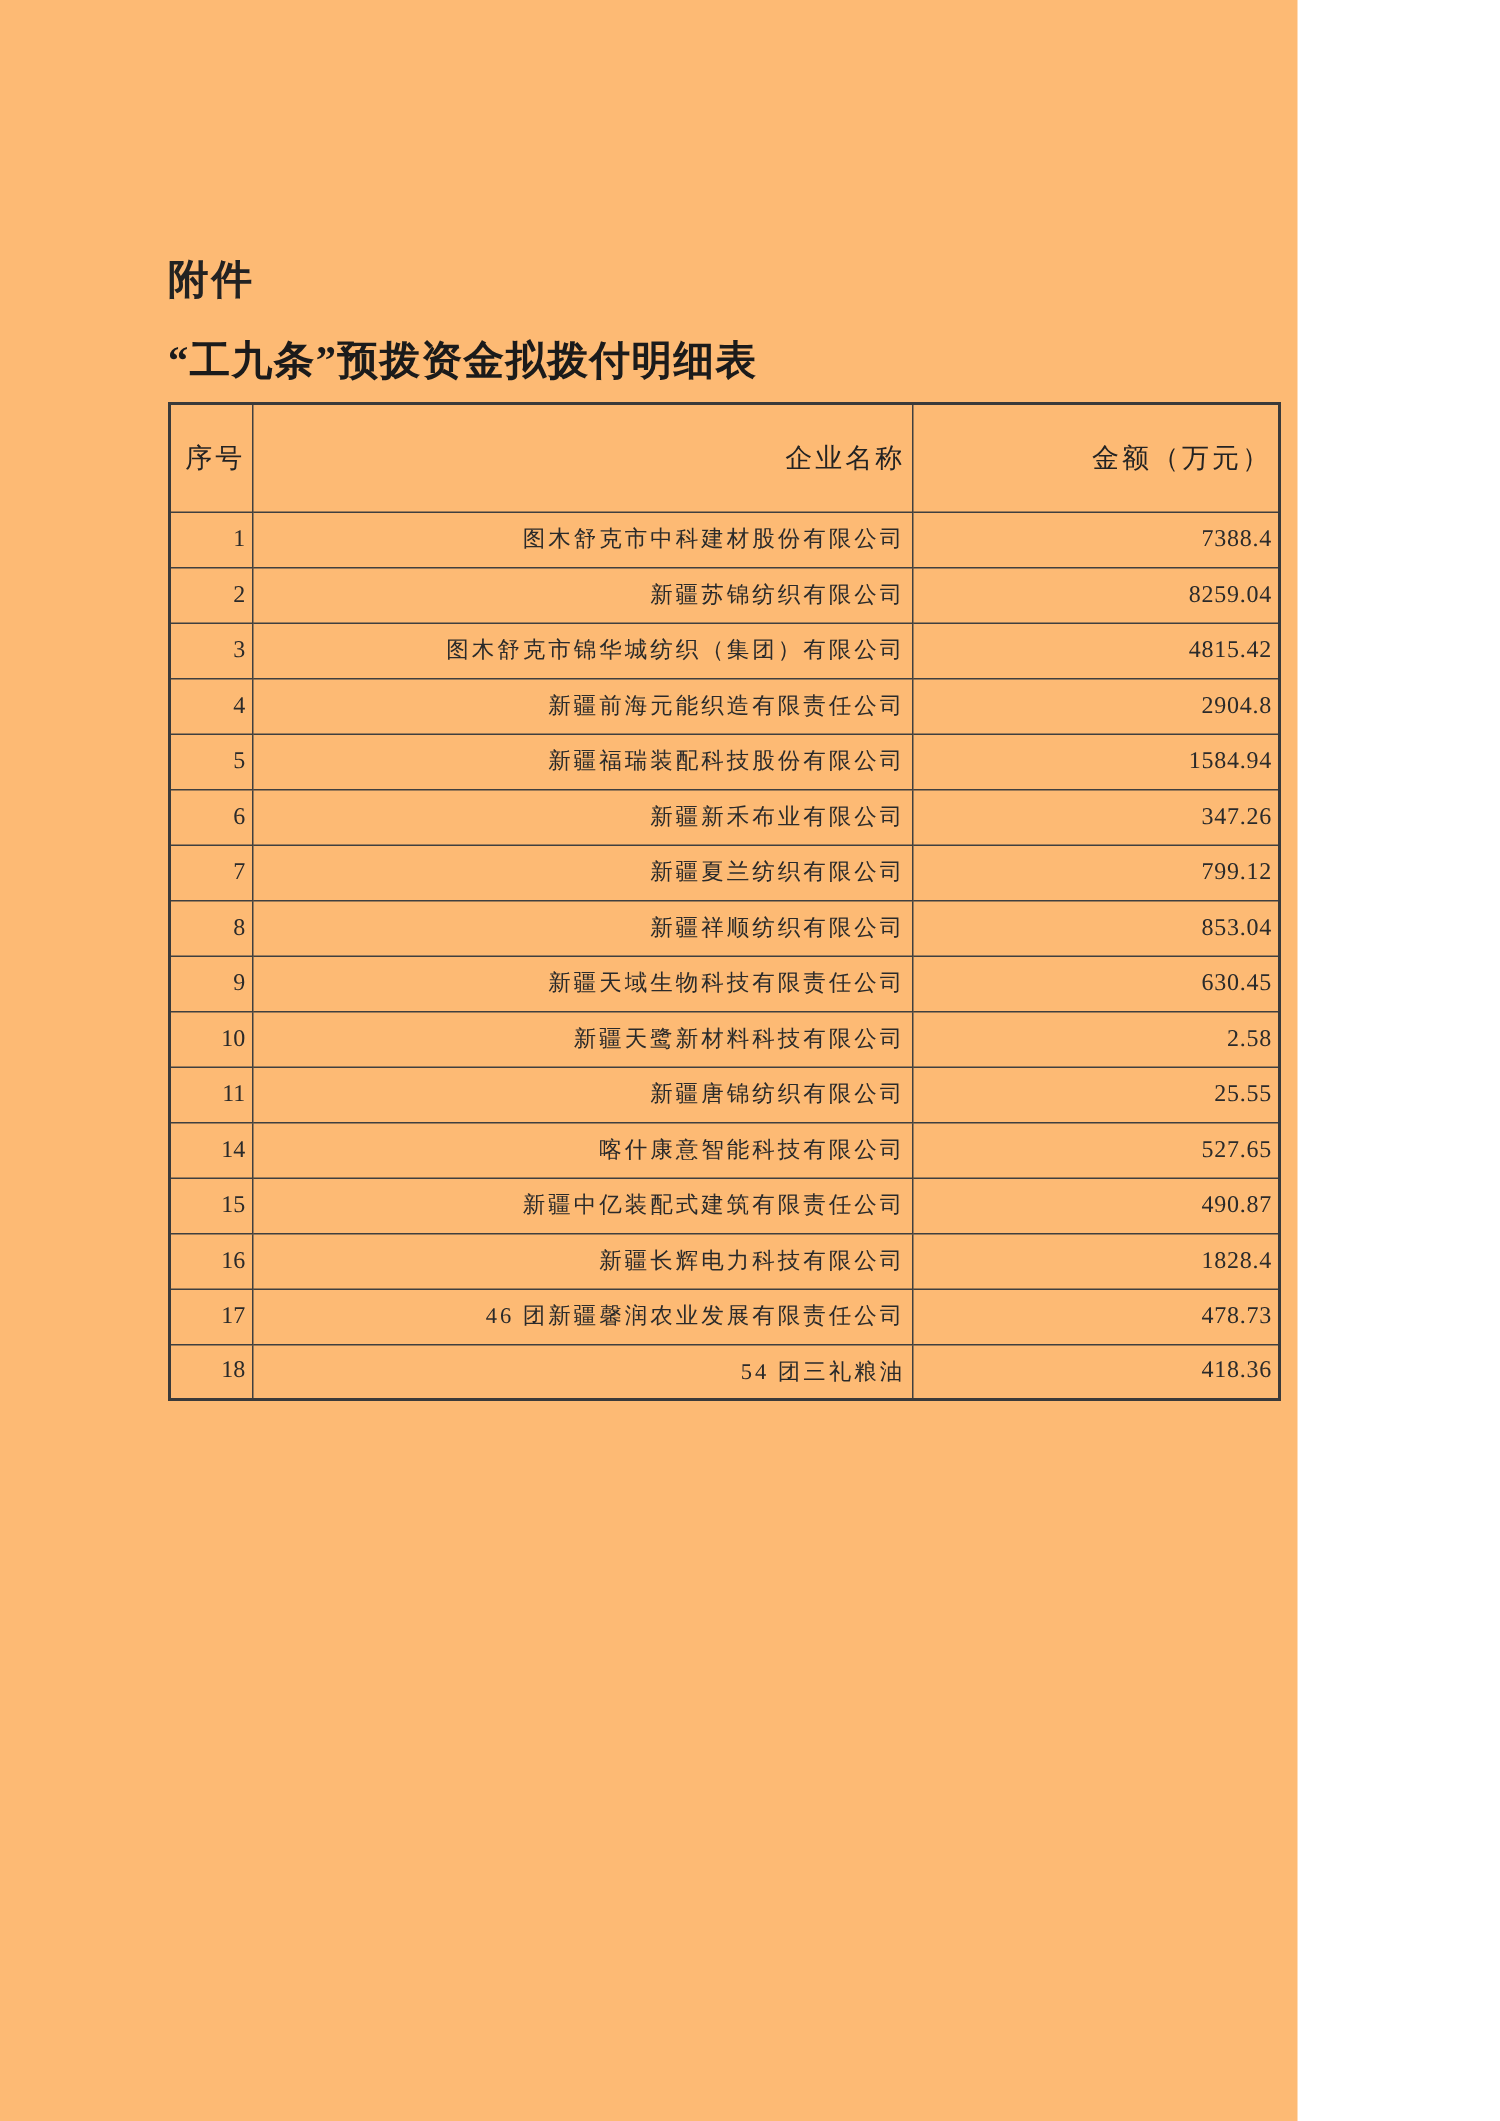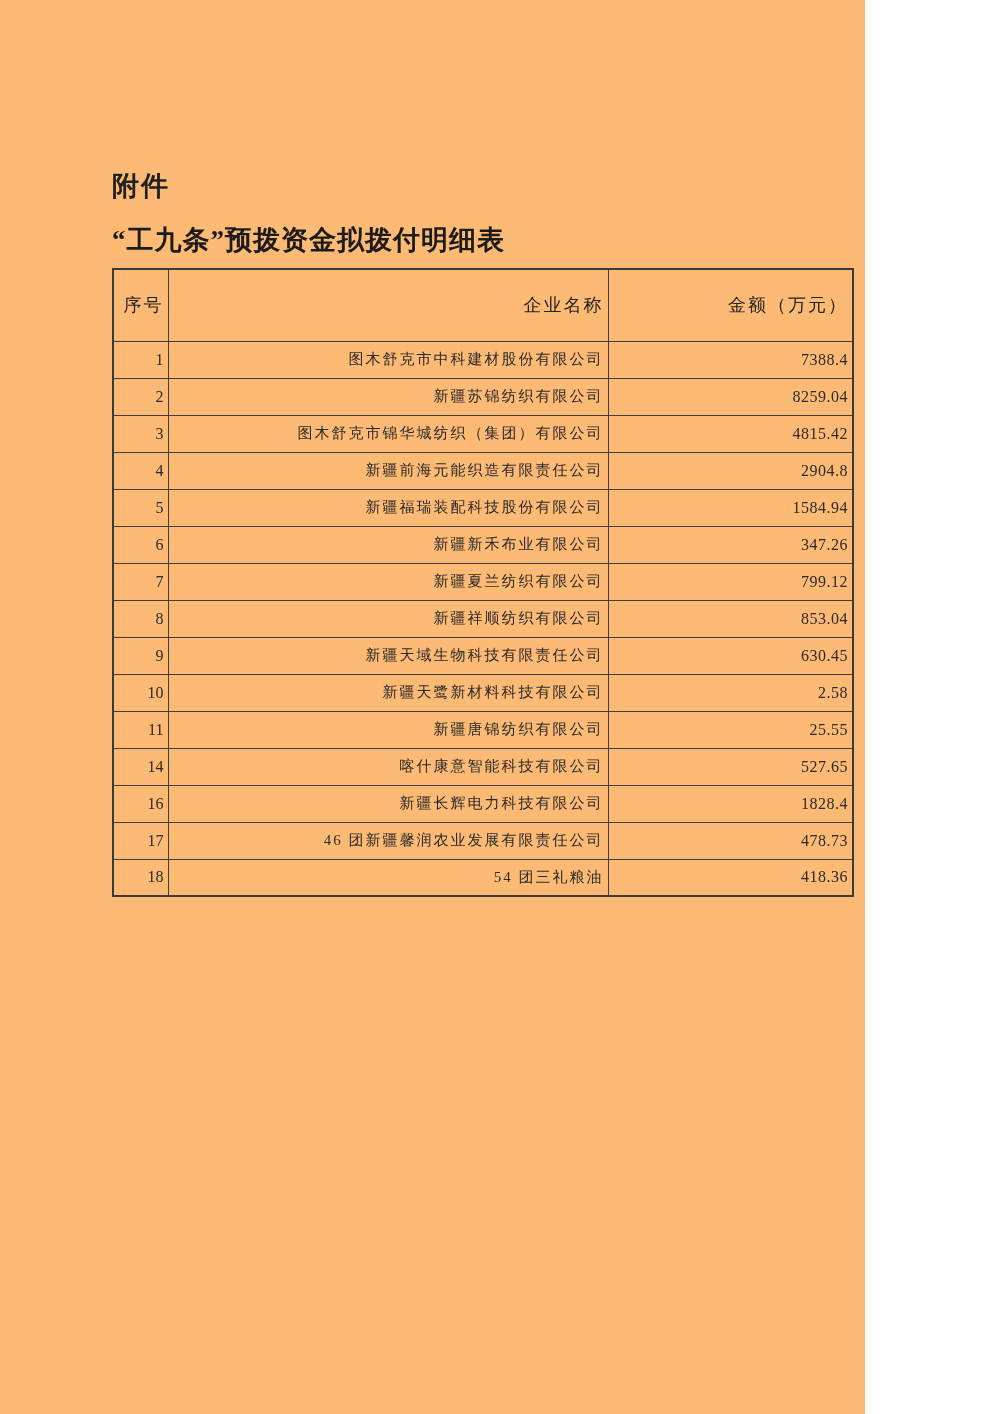--- a/index.html
+++ b/index.html
@@ -171,20 +171,25 @@
           <td class="cell-no">11</td>
           <td class="cell-company">新疆唐锦纺织有限公司</td>
           <td class="cell-amount">25.55</td>
         </tr>
         <tr class="data-row">
           <td class="cell-no">14</td>
           <td class="cell-company">喀什康意智能科技有限公司</td>
           <td class="cell-amount">527.65</td>
         </tr>
         <tr class="data-row">
+          <td class="cell-no">15</td>
+          <td class="cell-company">新疆中亿装配式建筑有限责任公司</td>
+          <td class="cell-amount">490.87</td>
+        </tr>
+        <tr class="data-row">
           <td class="cell-no">16</td>
           <td class="cell-company">新疆长辉电力科技有限公司</td>
           <td class="cell-amount">1828.4</td>
         </tr>
         <tr class="data-row">
           <td class="cell-no">17</td>
           <td class="cell-company">46 团新疆馨润农业发展有限责任公司</td>
           <td class="cell-amount">478.73</td>
         </tr>
         <tr class="data-row">

